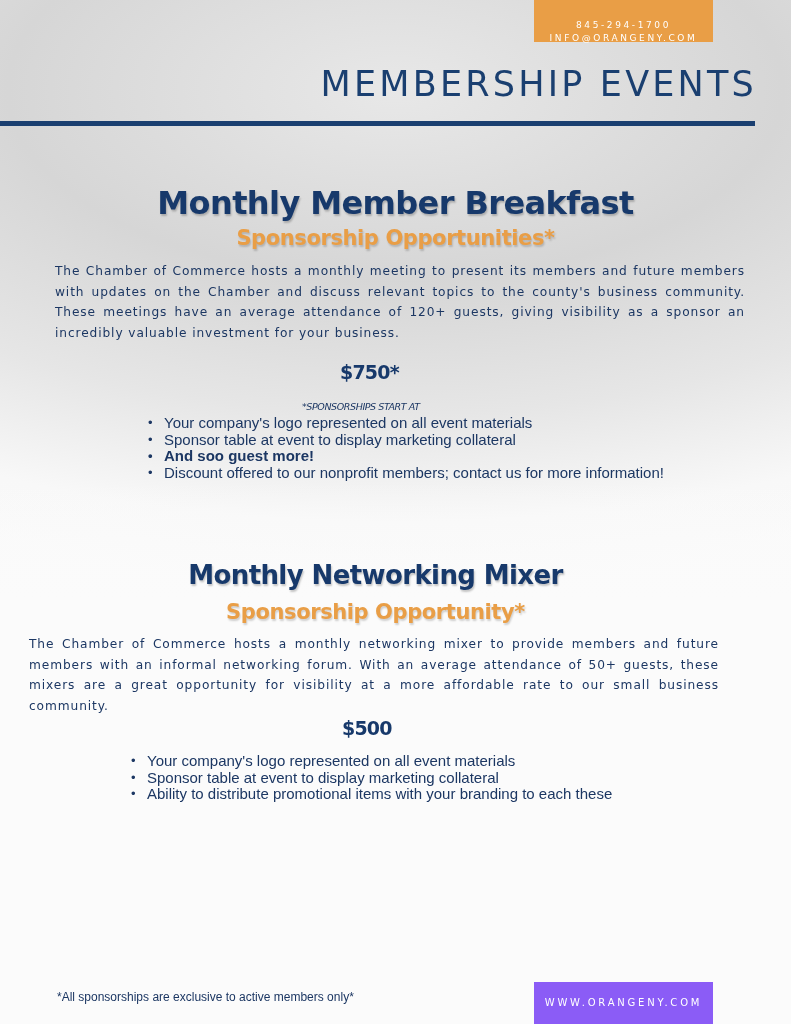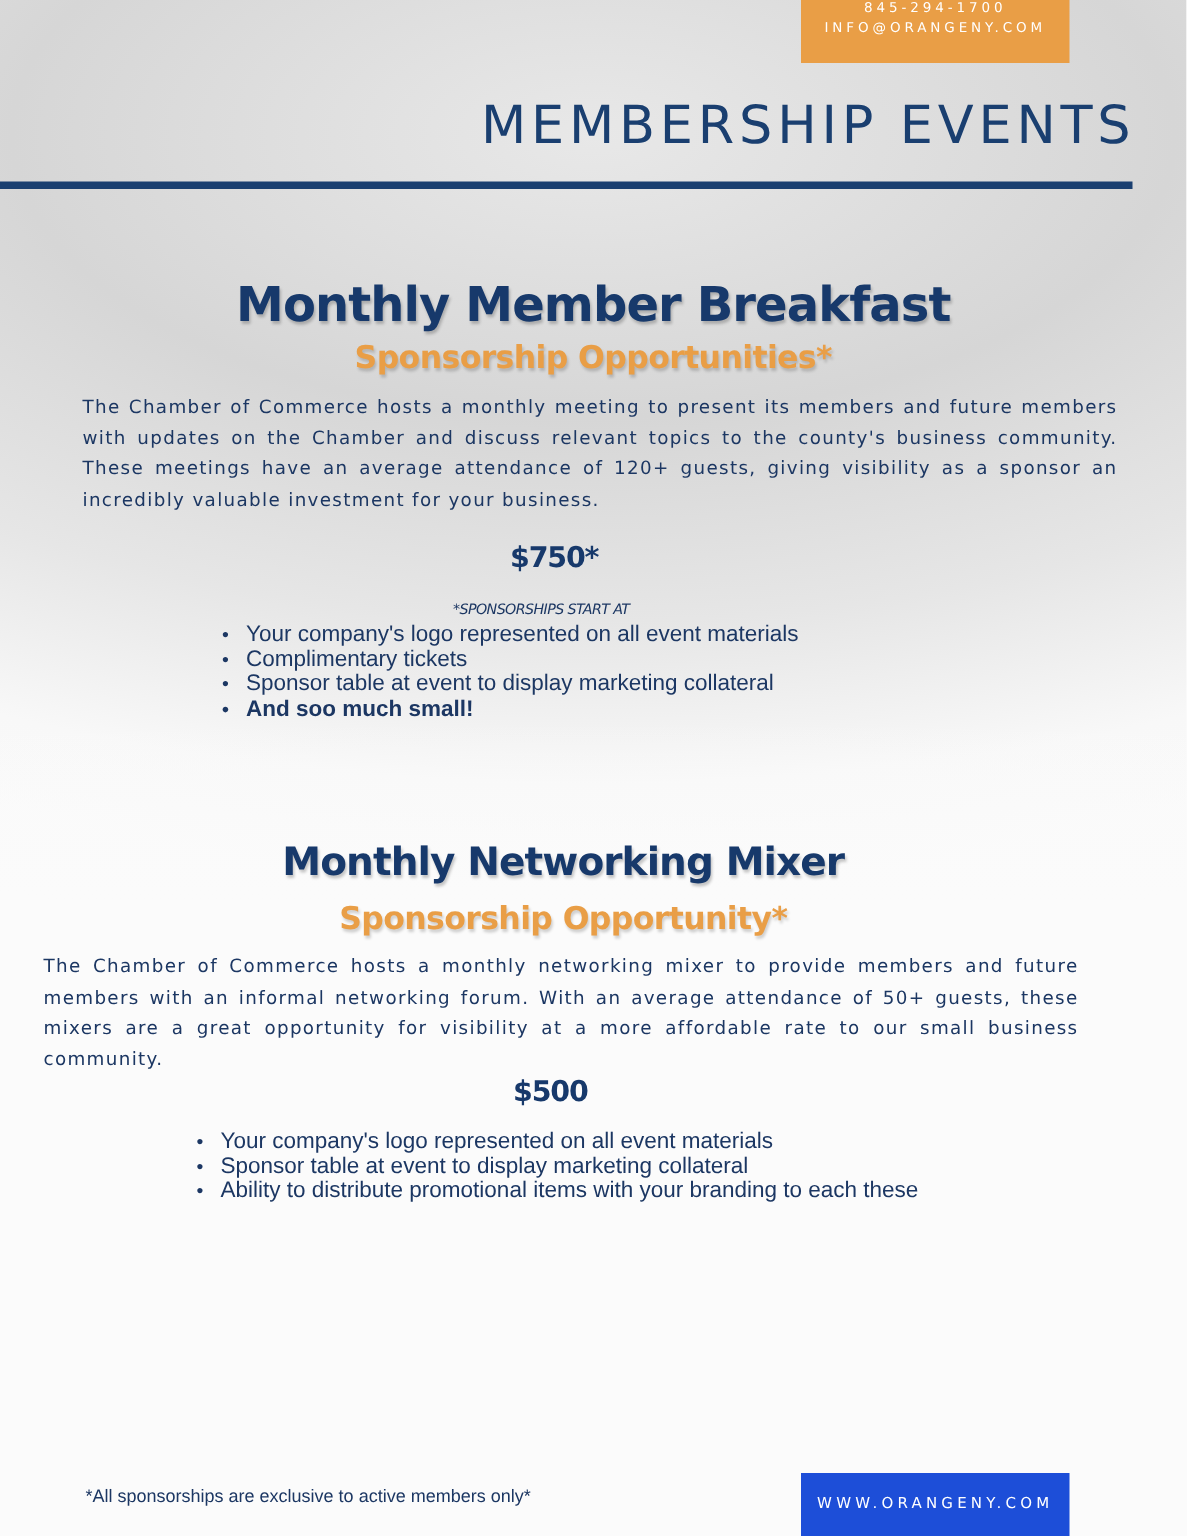--- a/index.html
+++ b/index.html
@@ -14,21 +14,21 @@
       background: radial-gradient(ellipse 140% 90% at 50% 15%, #e8e8e8 0%, #d6d6d6 35%, #e6e6e6 60%, #f8f8f8 80%, #fbfbfb 100%);
     }
     .bg-top::after {
       content: ""; position: absolute; left: 0; right: 0; bottom: 0; height: 120px;
       background: linear-gradient(to bottom, rgba(251,251,251,0) 0%, #fbfbfb 100%);
     }
     .contact-box {
       position: absolute; left: 534px; top: 0; width: 179px; height: 42px;
       background: #e99e46; color: #ffffff; text-align: center;
       font-family: "DejaVu Sans", sans-serif; font-size: 9px; letter-spacing: 2.6px;
-      line-height: 13px; padding-top: 0; box-sizing: border-box;
+      line-height: 13px; padding-top: 19px; box-sizing: border-box;
     }
     .page-title {
       position: absolute; right: 34px; top: 64px;
       font-family: "DejaVu Sans", sans-serif; font-size: 35px; letter-spacing: 3.2px;
       color: #1a3f70; font-weight: normal; margin: 0;
     }
     .title-rule {
       position: absolute; left: 0; top: 121px; width: 755px; height: 5px; background: #1a3f70;
     }
     .section-title {
@@ -63,21 +63,21 @@
     ul.benefits li::before {
       content: "\2022"; position: absolute; left: 2px; top: 0; font-size: 13px;
     }
     ul.benefits li.strong { font-weight: bold; }
     .footnote {
       position: absolute; left: 57px; top: 990px; margin: 0;
       font-family: "Liberation Sans", sans-serif; font-size: 12px; color: #1c3763;
     }
     .web-box {
       position: absolute; left: 534px; top: 982px; width: 179px; height: 42px;
-      background: #1d4ed8; color: #ffffff; text-align: center;
+      background: #8b5cf6; color: #ffffff; text-align: center;
       font-family: "DejaVu Sans", sans-serif; font-size: 10px; letter-spacing: 2.8px;
       line-height: 42px;
     }
   </style>
 </head>
 <body>
 
 <div class="bg-top"></div>
 
 <div class="contact-box">
@@ -89,23 +89,23 @@
 <div class="title-rule"></div>
 
 <section>
   <h2 class="section-title" style="top:184px; font-size:32px;">Monthly Member Breakfast</h2>
   <h3 class="section-sub" style="top:226px; font-size:21px;">Sponsorship Opportunities*</h3>
   <p class="para" style="left:55px; top:261px; width:690px;">The Chamber of Commerce hosts a monthly meeting to present its members and future members with updates on the Chamber and discuss relevant topics to the county's business community.   These meetings have an average attendance of 120+ guests, giving visibility as a sponsor an incredibly valuable investment for your business.</p>
   <div class="price" style="left:340px; top:361px;">$750*</div>
   <div class="price-note" style="left:290px; top:389px;">*SPONSORSHIPS START AT</div>
   <ul class="benefits" style="left:146px; top:415px;">
     <li>Your company's logo represented on all event materials</li>
-    <li>Complimentary tickets</li>
     <li>Sponsor table at event to display marketing collateral</li>
-    <li class="strong">And soo much small!</li>
+    <li class="strong">And soo guest more!</li>
+    <li>Discount offered to our nonprofit members; contact us for more information!</li>
   </ul>
 </section>
 
 <section>
   <h2 class="section-title" style="top:560px; font-size:26px; left:-20px;">Monthly Networking Mixer</h2>
   <h3 class="section-sub" style="top:600px; font-size:21px; left:-20px;">Sponsorship Opportunity*</h3>
   <p class="para" style="left:29px; top:634px; width:690px;">The Chamber of Commerce hosts a monthly networking mixer to provide members and future members with an informal networking forum.  With an average attendance of 50+ guests, these mixers are a great opportunity for visibility at a more affordable rate to our small business community.</p>
   <div class="price" style="left:342px; top:717px;">$500</div>
   <ul class="benefits" style="left:129px; top:753px;">
     <li>Your company's logo represented on all event materials</li>

